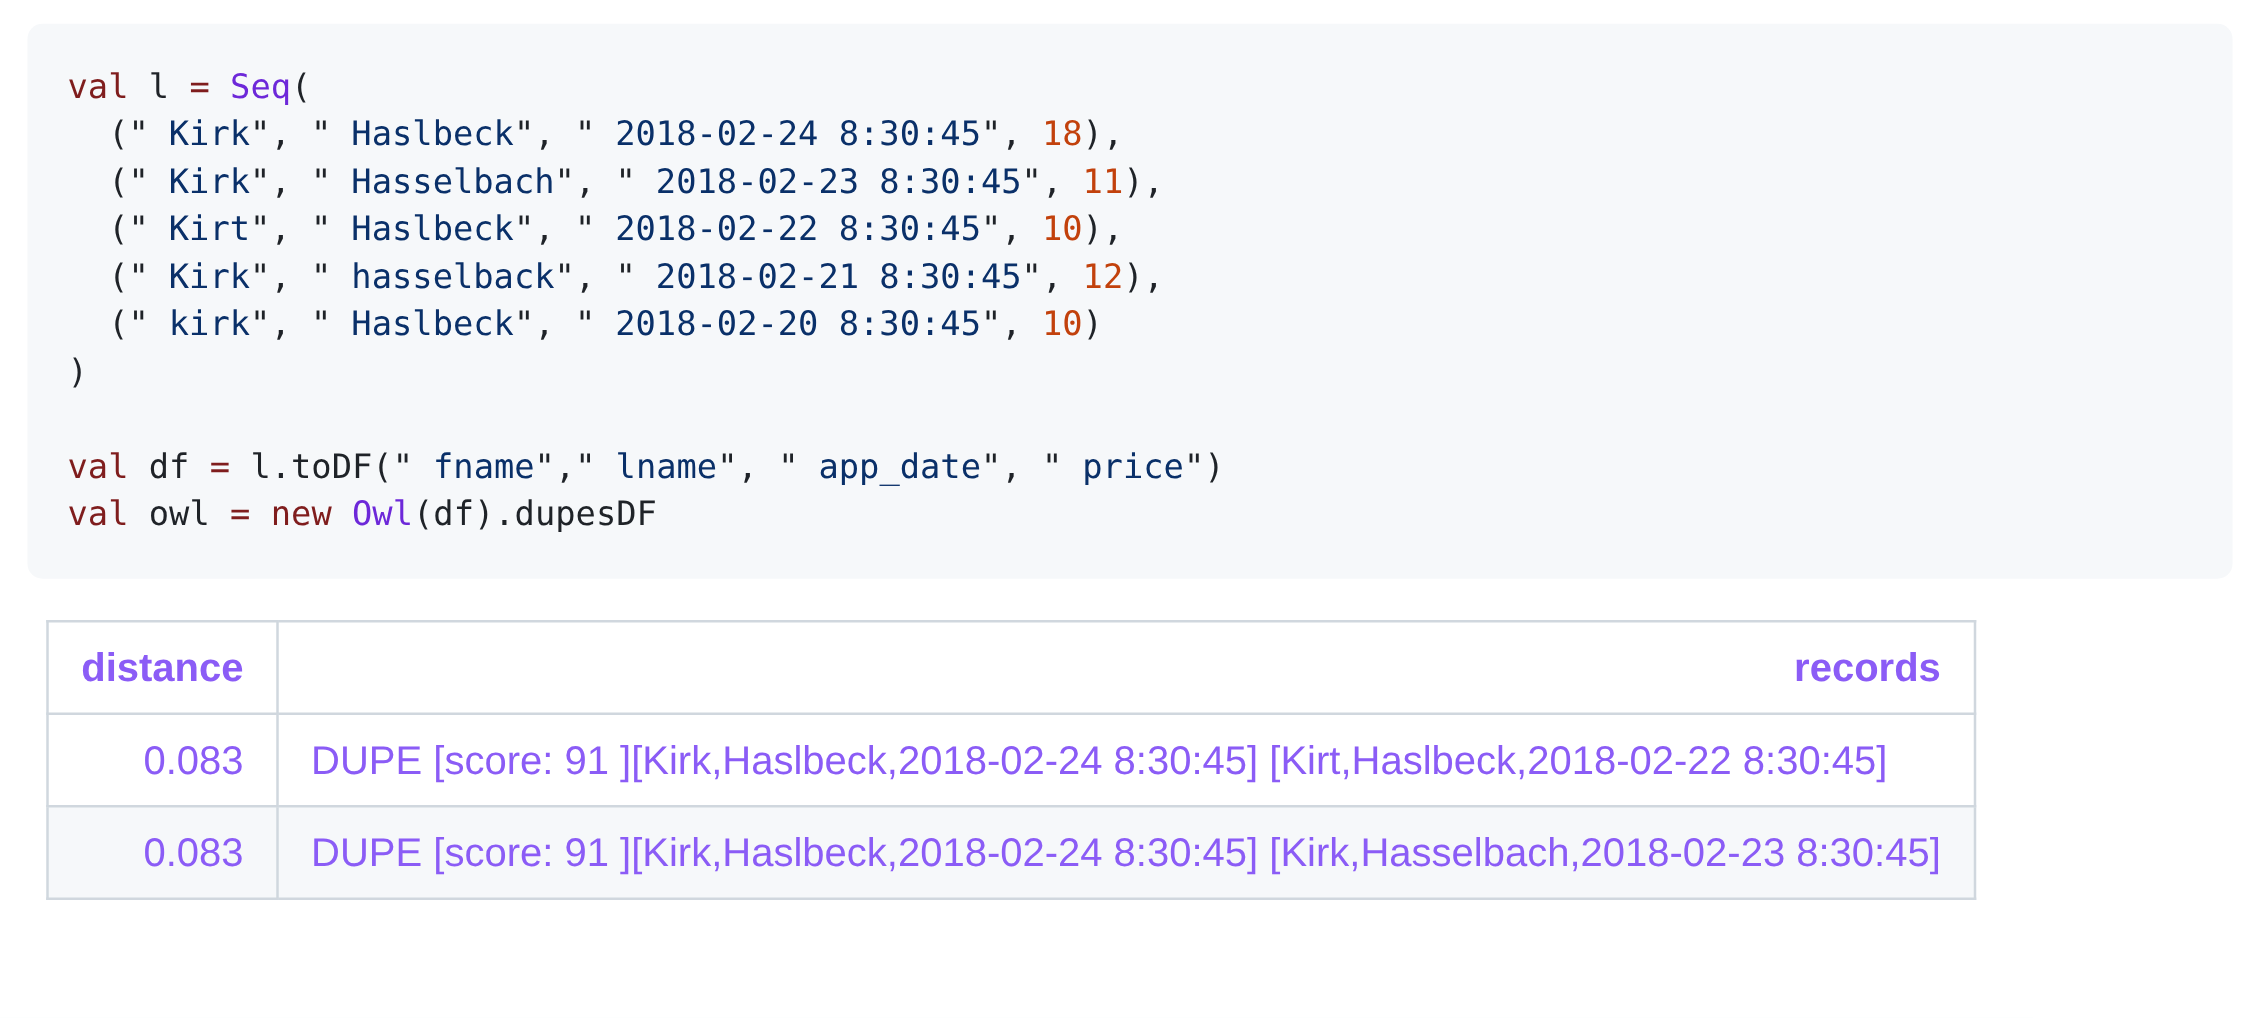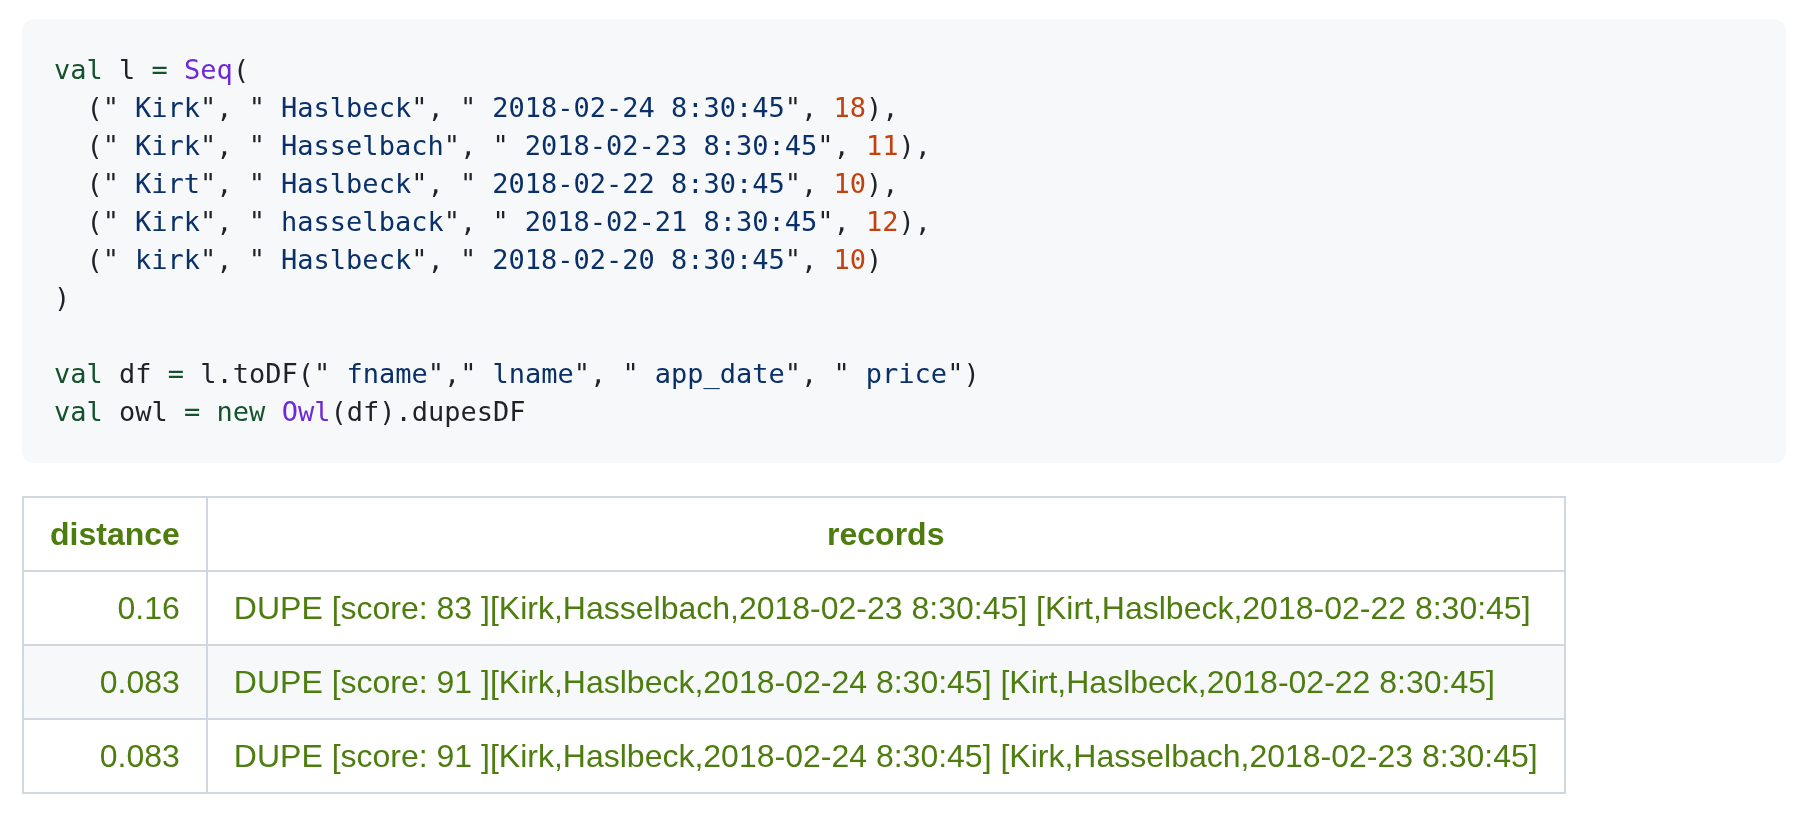--- a/index.html
+++ b/index.html
@@ -26,63 +26,60 @@
     padding: 32px;
     font-family: "DejaVu Sans Mono", monospace;
     font-size: 27px;
     line-height: 38px;
     color: #1f2328;
     white-space: pre;
     overflow: hidden;
   }
   .code-line { min-height: 38px; }
   .tok-p { color: #1f2328; }
-  .tok-k { color: #14532d; }
+  .tok-k { color: #7f1d1d; }
   .tok-e { color: #6d28d9; }
   .tok-s { color: #0a3069; margin-left: 16px; }
   .tok-n { color: #c2410c; }
   
   table.results-table {
     margin-top: 33px;
     border-collapse: collapse;
     font-size: 32px;
     line-height: 48px;
-    color: #4d7c0f;
+    color: #8b5cf6;
+    margin-left: 15px;
   }
   .results-table th, .results-table td {
     border: 2px solid #d0d7de;
     padding: 12px 26px;
     background: #ffffff;
     white-space: nowrap;
   }
-  .results-table th { font-weight: bold; text-align: center; }
+  .results-table th { font-weight: bold; text-align: right; }
   .results-table th.col-distance, .results-table td.distance-cell { text-align: right; }
   .results-table tbody tr:nth-child(2) th,
   .results-table tbody tr:nth-child(2) td { background: #f6f8fa; }
 </style>
 </head>
 <body>
 
 <div class="page">
 
   <pre class="code-block"><div class="code-line"><span class="tok-k">val</span><span class="tok-p"> l </span><span class="tok-k">=</span><span class="tok-p"> </span><span class="tok-e">Seq</span><span class="tok-p">(</span></div><div class="code-line"><span class="tok-p">  ("</span><span class="tok-s">Kirk</span><span class="tok-p">", "</span><span class="tok-s">Haslbeck</span><span class="tok-p">", "</span><span class="tok-s">2018-02-24 8:30:45</span><span class="tok-p">", </span><span class="tok-n">18</span><span class="tok-p">),</span></div><div class="code-line"><span class="tok-p">  ("</span><span class="tok-s">Kirk</span><span class="tok-p">", "</span><span class="tok-s">Hasselbach</span><span class="tok-p">", "</span><span class="tok-s">2018-02-23 8:30:45</span><span class="tok-p">", </span><span class="tok-n">11</span><span class="tok-p">),</span></div><div class="code-line"><span class="tok-p">  ("</span><span class="tok-s">Kirt</span><span class="tok-p">", "</span><span class="tok-s">Haslbeck</span><span class="tok-p">", "</span><span class="tok-s">2018-02-22 8:30:45</span><span class="tok-p">", </span><span class="tok-n">10</span><span class="tok-p">),</span></div><div class="code-line"><span class="tok-p">  ("</span><span class="tok-s">Kirk</span><span class="tok-p">", "</span><span class="tok-s">hasselback</span><span class="tok-p">", "</span><span class="tok-s">2018-02-21 8:30:45</span><span class="tok-p">", </span><span class="tok-n">12</span><span class="tok-p">),</span></div><div class="code-line"><span class="tok-p">  ("</span><span class="tok-s">kirk</span><span class="tok-p">", "</span><span class="tok-s">Haslbeck</span><span class="tok-p">", "</span><span class="tok-s">2018-02-20 8:30:45</span><span class="tok-p">", </span><span class="tok-n">10</span><span class="tok-p">)</span></div><div class="code-line"><span class="tok-p">)</span></div><div class="code-line"></div><div class="code-line"><span class="tok-k">val</span><span class="tok-p"> df </span><span class="tok-k">=</span><span class="tok-p"> l.toDF("</span><span class="tok-s">fname</span><span class="tok-p">","</span><span class="tok-s">lname</span><span class="tok-p">", "</span><span class="tok-s">app_date</span><span class="tok-p">", "</span><span class="tok-s">price</span><span class="tok-p">")</span></div><div class="code-line"><span class="tok-k">val</span><span class="tok-p"> owl </span><span class="tok-k">=</span><span class="tok-p"> </span><span class="tok-k">new</span><span class="tok-p"> </span><span class="tok-e">Owl</span><span class="tok-p">(df).dupesDF</span></div></pre>
 
   <table class="results-table">
     <thead>
       <tr>
         <th class="col-distance">distance</th>
         <th class="col-records">records</th>
       </tr>
     </thead>
     <tbody>
         <tr>
-          <td class="distance-cell">0.16</td>
-          <td class="records-cell">DUPE [score: 83 ][Kirk,Hasselbach,2018-02-23 8:30:45] [Kirt,Haslbeck,2018-02-22 8:30:45]</td>
-        </tr>
-        <tr>
           <td class="distance-cell">0.083</td>
           <td class="records-cell">DUPE [score: 91 ][Kirk,Haslbeck,2018-02-24 8:30:45] [Kirt,Haslbeck,2018-02-22 8:30:45]</td>
         </tr>
         <tr>
           <td class="distance-cell">0.083</td>
           <td class="records-cell">DUPE [score: 91 ][Kirk,Haslbeck,2018-02-24 8:30:45] [Kirk,Hasselbach,2018-02-23 8:30:45]</td>
         </tr>
       </tbody>
   </table>
 

